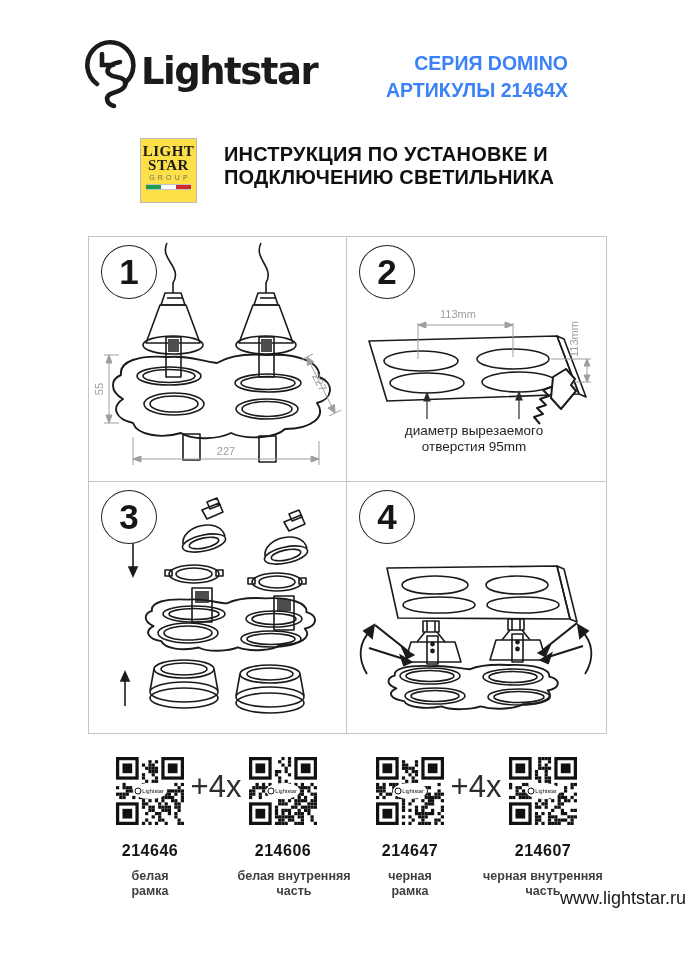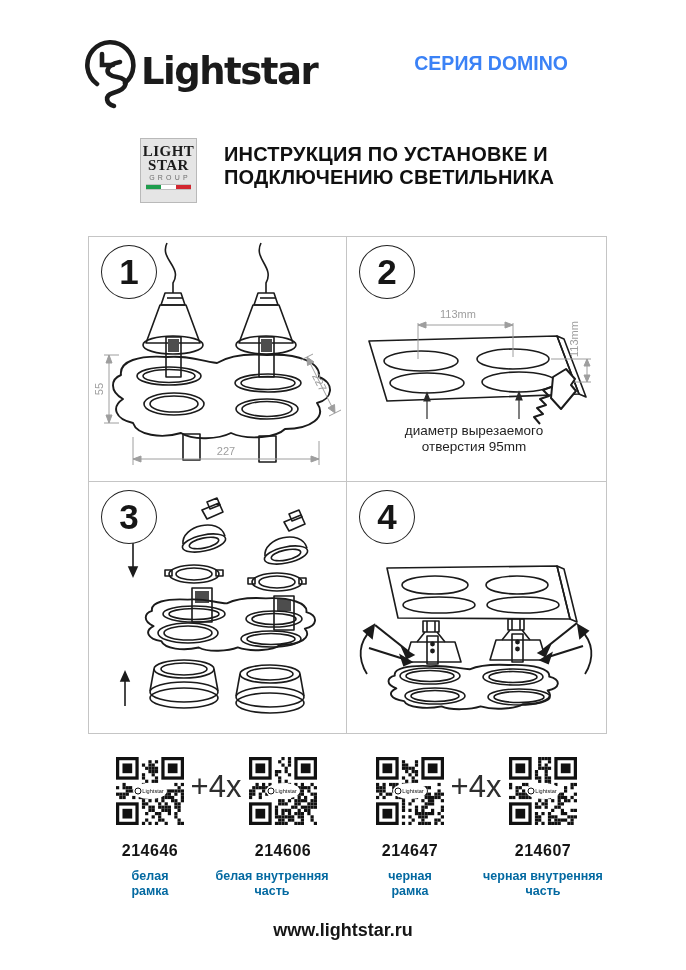--- a/index.html
+++ b/index.html
@@ -9,21 +9,21 @@
   }
   .abs{position:absolute;}
   
   .brand-word{
     left:141px;top:50px;font-family:"DejaVu Sans",sans-serif;font-weight:700;
     font-size:37px;letter-spacing:-1.5px;color:#1b1b1b;
   }
   .series-block{right:118px;top:50px;text-align:right;font-weight:700;font-size:19.5px;line-height:27px;color:#3b82f6;}
   
   .group-box{
-    left:140px;top:138px;width:57px;height:65px;border:1px solid #b9b9b9;background:#e5e5e5;
+    left:140px;top:138px;width:57px;height:65px;border:1px solid #b9b9b9;background:#fde047;
     text-align:center;box-sizing:border-box;padding-top:5px;
   }
   .group-box .l1{font-family:"Liberation Serif",serif;font-weight:700;font-size:15px;line-height:14px;letter-spacing:.5px;color:#1b1b1b;}
   .group-box .l3{font-size:7px;letter-spacing:3.2px;color:#6e6e6e;margin-top:2px;text-indent:3px;}
   .flag{height:4px;margin:3px 5px 0 5px;border:1px solid #c0c0c0;border-left:none;border-right:none;
     background:linear-gradient(to right,#1f9d4d 0 33%,#ffffff 33% 67%,#d22730 67% 100%);}
   .doc-title{left:224px;top:143px;font-weight:700;font-size:20px;line-height:23px;color:#101010;letter-spacing:.2px;}
   
   .grid{left:88px;top:236px;width:517px;height:496px;border:1px solid #c5c5c5;display:grid;
     grid-template-columns:258px 1fr;grid-template-rows:245px 1fr;}
@@ -33,39 +33,40 @@
   .cell.bl{border-right:1px solid #c5c5c5;}
   .stepnum{
     position:absolute;left:12px;top:8px;width:54px;height:52px;border:1.6px solid #222;border-radius:50%;
     display:flex;align-items:center;justify-content:center;font-weight:700;font-size:35px;color:#161616;background:#fff;z-index:2;
   }
   .cell svg{position:absolute;left:0;top:0;}
   
   .qr{width:68px;height:68px;top:757px;}
   .plusx{top:769px;width:66px;text-align:center;font-size:31px;font-weight:400;color:#2e2e2e;}
   .pcode{top:842px;width:150px;text-align:center;font-weight:700;font-size:16px;letter-spacing:.5px;color:#151515;}
-  .plabel{top:869px;width:160px;text-align:center;font-weight:700;font-size:12.5px;line-height:15px;color:#0369a1;}
-  .footer{top:920px;left:0;width:686px;text-align:center;font-weight:700;font-size:18px;color:#161616;}
+  .plabel{top:869px;width:160px;text-align:center;font-weight:700;font-size:12.5px;line-height:15px;color:#404040;}
+  .footer{top:888px;left:0;width:686px;text-align:right;font-weight:400;font-size:18px;color:#161616;}
   text{font-family:"Liberation Sans",sans-serif;}
   .dimtxt{fill:#9e9e9e;font-size:11px;}
   .captxt{fill:#1f1f1f;font-size:13.5px;}
 </style>
 </head>
 <body>
 
 <svg class="abs" style="left:84px;top:28px;" width="54" height="88" viewBox="0 0 54 88">
   <g fill="none" stroke="#1b1b1b" stroke-width="4.6" stroke-linecap="round">
     <path d="M13,56 A23,23 0 1 1 41,55"></path>
     <path d="M18,26 v11 h11"></path>
     <path d="M36,34 c-15,3 -17,13 -3,15 c13,2 11,12 -4,16 c-9,2.5 -7,11 1,13"></path>
   </g>
 </svg>
 <div class="abs brand-word">Lightstar</div>
 <div class="abs series-block">
   <div>СЕРИЯ DOMINO</div>
+  <div>АРТИКУЛЫ 21464X</div>
 </div>
 
 <div class="abs group-box">
   <div class="l1">LIGHT</div>
   <div class="l1">STAR</div>
   <div class="l3">GROUP</div>
   <div class="flag"></div>
 </div>
 <div class="abs doc-title">
   <div>ИНСТРУКЦИЯ ПО УСТАНОВКЕ И</div>
@@ -822,21 +823,21 @@
 
 <div class="abs pcode" style="left:75px;">214646</div>
 <div class="abs pcode" style="left:208px;">214606</div>
 <div class="abs pcode" style="left:335px;">214647</div>
 <div class="abs pcode" style="left:468px;">214607</div>
 
 <div class="abs plabel" style="left:70px;">
   <div>белая</div>
     <div>рамка</div>
 </div>
-<div class="abs plabel" style="left:192px;">
+<div class="abs plabel" style="left:214px;">
   <div>белая внутренняя</div>
     <div>часть</div>
 </div>
 <div class="abs plabel" style="left:330px;">
   <div>черная</div>
     <div>рамка</div>
 </div>
 <div class="abs plabel" style="left:463px;">
   <div>черная внутренняя</div>
     <div>часть</div>

